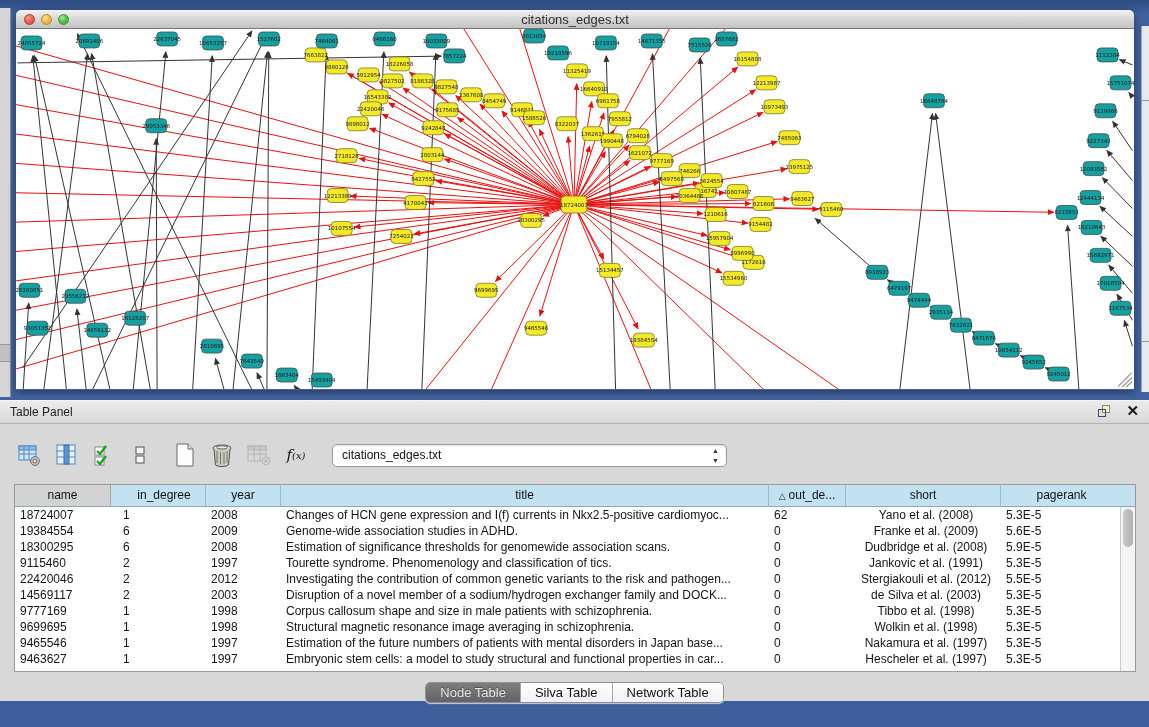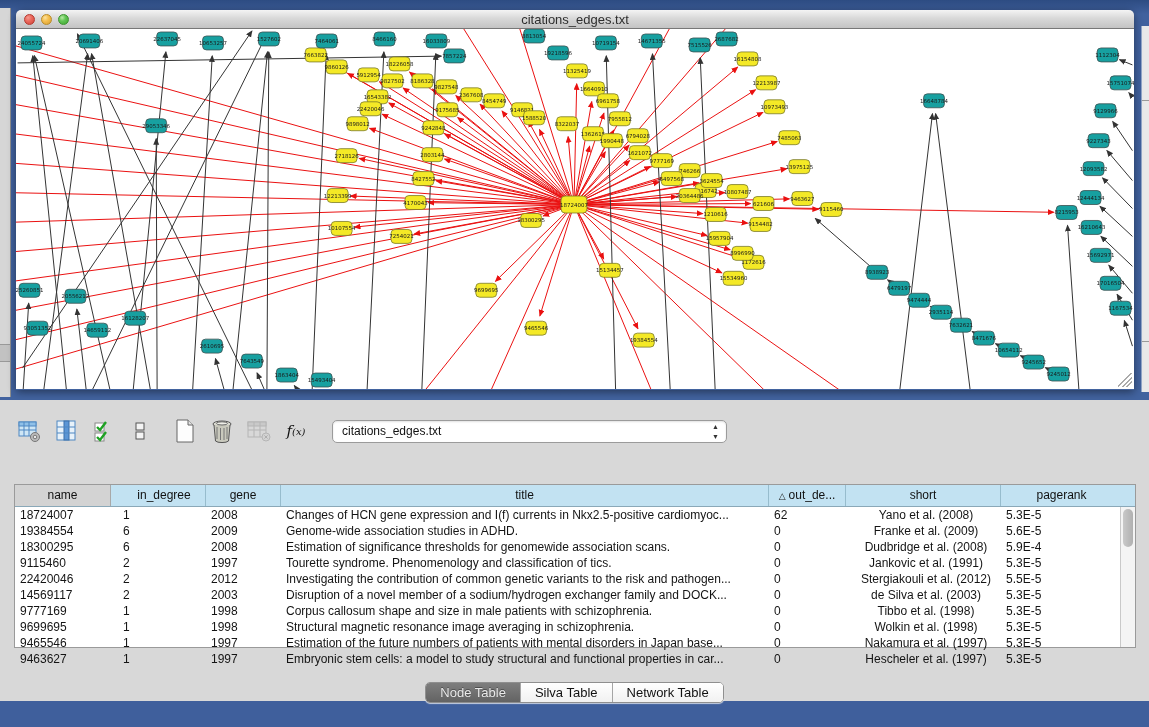--- a/index.html
+++ b/index.html
@@ -63,21 +63,21 @@
   .tb-ic { width:26px; height:26px; display:flex; align-items:center; justify-content:center; }
   .fx { font-family:"DejaVu Serif", serif; font-style:italic; font-size:15px; color:#111; }
   .fx small { font-size:10px; }
   .combo { margin-left:12px; width:395px; height:23px; background:#fff;
     border:1px solid #9b9b9b; border-radius:5px; position:relative;
     font-size:12px; color:#111; line-height:21px; padding-left:9px;
     box-shadow:inset 0 1px 2px rgba(0,0,0,.12); }
   .combo .arrows { position:absolute; right:7px; top:1px; font-size:7px; color:#333;
     line-height:10px; text-align:center; }
 
-  .tbl-wrap { position:absolute; left:14px; top:84px; width:1122px; height:164px;
+  .tbl-wrap { position:absolute; left:14px; top:84px; width:1122px; height:188px;
     background:#fff; border:1px solid #9a9a9a; }
   .tbl-head { display:flex; height:22px; background:#c2e2f2; border-bottom:1px solid #8aa8b8; }
   .th { font-size:12px; color:#111; text-align:center; line-height:21px;
     border-right:1px solid #97bccd; overflow:hidden; white-space:nowrap; }
   .th.gray { background:#d3d3d3; border-right:1px solid #a8a8a8; }
   .sort-tri { font-size:9px; margin-right:3px; color:#222; }
   .tbl-body { position:relative; }
   .trow { display:flex; height:16px; }
   .td { font-size:12px; color:#141414; line-height:16px; padding-left:5px;
     overflow:hidden; white-space:nowrap; text-overflow:ellipsis; }
@@ -688,20 +688,30 @@
             <rect x="908.5" y="65" width="21" height="14" rx="4" class="node-t"></rect>
             <text x="919" y="74" text-anchor="middle" class="nl">16648784</text>
           </g>
         </g>
     </svg>
     <div class="grip"></div>
   </div>
 </div>
 
 <div class="table-panel">
+  <div class="tp-header">
+    <span class="tp-title">Table Panel</span>
+    <span class="tp-icons">
+      <span class="float-ic">
+          <span class="sq1"></span>
+          <span class="sq2"></span>
+        </span>
+      <span class="close-x">✕</span>
+    </span>
+  </div>
 
   <div class="tp-toolbar">
     <span class="tb-ic">
       <svg width="24" height="24">
         <rect x="2" y="3" width="17" height="14" fill="#cfe6f5" stroke="#4f87c2"></rect>
         <rect x="2" y="3" width="17" height="4" fill="#8fc0e8" stroke="#4f87c2"></rect>
         <path d="M7,3 v14 M12,3 v14 M2,11 h17" stroke="#4f87c2" fill="none"></path>
         <circle cx="18" cy="18" r="4.5" fill="#bbb" stroke="#777"></circle>
           <circle cx="18" cy="18" r="1.8" fill="#e8e8e8" stroke="#777"></circle>
       </svg>
@@ -757,21 +767,21 @@
     <div class="combo">
       <span>citations_edges.txt</span>
       <span class="arrows">▲<br>▼</span>
     </div>
   </div>
 
   <div class="tbl-wrap">
     <div class="tbl-head">
       <div class="th gray c0">name</div>
       <div class="th c1">in_degree</div>
-      <div class="th c2">gene</div>
+      <div class="th c2">year</div>
       <div class="th c3">title</div>
       <div class="th c4"><span class="sort-tri">△</span><span>out_de...</span></div>
       <div class="th c5">short</div>
       <div class="th c6">pagerank</div>
     </div>
     <div class="tbl-body" id="tbl-body">
         <div class="trow">
           <div class="td c0">18724007</div>
           <div class="td c1">1</div>
           <div class="td c2">2008</div>
@@ -789,21 +799,21 @@
           <div class="td c5">Franke et al. (2009)</div>
           <div class="td c6">5.6E-5</div>
         </div>
         <div class="trow">
           <div class="td c0">18300295</div>
           <div class="td c1">6</div>
           <div class="td c2">2008</div>
           <div class="td c3">Estimation of significance thresholds for genomewide association scans.</div>
           <div class="td c4">0</div>
           <div class="td c5">Dudbridge et al. (2008)</div>
-          <div class="td c6">5.9E-4</div>
+          <div class="td c6">5.9E-5</div>
         </div>
         <div class="trow">
           <div class="td c0">9115460</div>
           <div class="td c1">2</div>
           <div class="td c2">1997</div>
           <div class="td c3">Tourette syndrome. Phenomenology and classification of tics.</div>
           <div class="td c4">0</div>
           <div class="td c5">Jankovic et al. (1991)</div>
           <div class="td c6">5.3E-5</div>
         </div>

